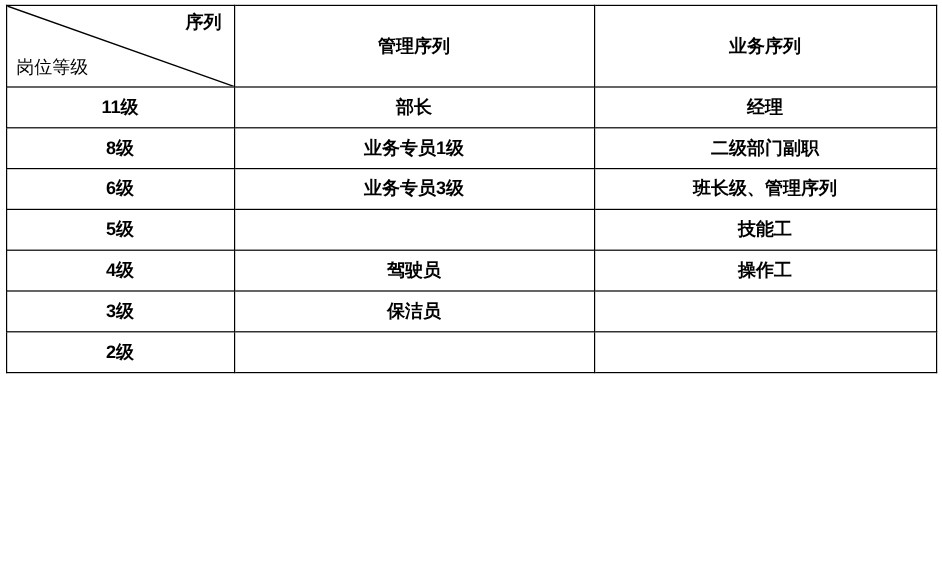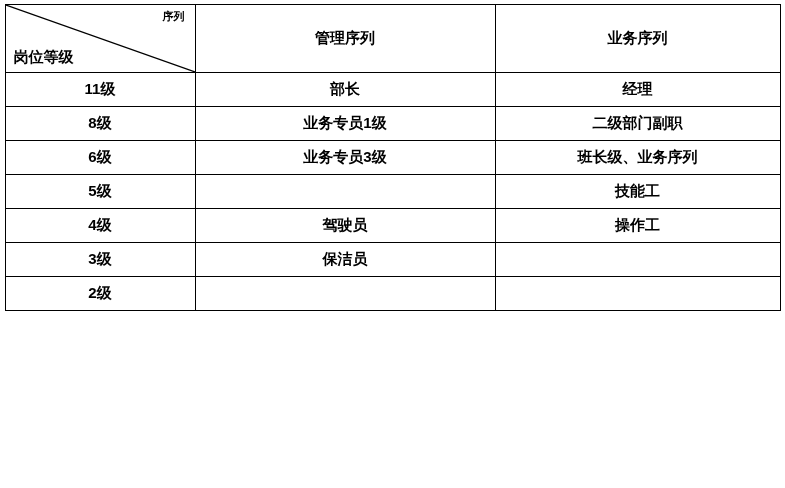--- a/index.html
+++ b/index.html
@@ -57,30 +57,30 @@
     display: block;
   }
   .corner .diag line {
     stroke: #000000;
     stroke-width: 1.2;
   }
   .corner .lbl-top {
     position: absolute;
     right: 10px;
     top: 5px;
-    font-size: 11px;
+    font-size: 15px;
     font-weight: bold;
     line-height: 1.2;
   }
   .corner .lbl-bottom {
     position: absolute;
     left: 8px;
     bottom: 6px;
     font-size: 15px;
-    font-weight: bold;
+    font-weight: normal;
     line-height: 1.2;
   }
   .hdr {
     height: 68px !important;
     font-size: 16px;
     font-weight: bold;
   }
 </style>
 </head>
 <body>
@@ -112,21 +112,21 @@
         <td>经理</td>
       </tr>
       <tr>
         <td>8级</td>
         <td>业务专员1级</td>
         <td>二级部门副职</td>
       </tr>
       <tr>
         <td>6级</td>
         <td>业务专员3级</td>
-        <td>班长级、业务序列</td>
+        <td>班长级、管理序列</td>
       </tr>
       <tr>
         <td>5级</td>
         <td></td>
         <td>技能工</td>
       </tr>
       <tr>
         <td>4级</td>
         <td>驾驶员</td>
         <td>操作工</td>

